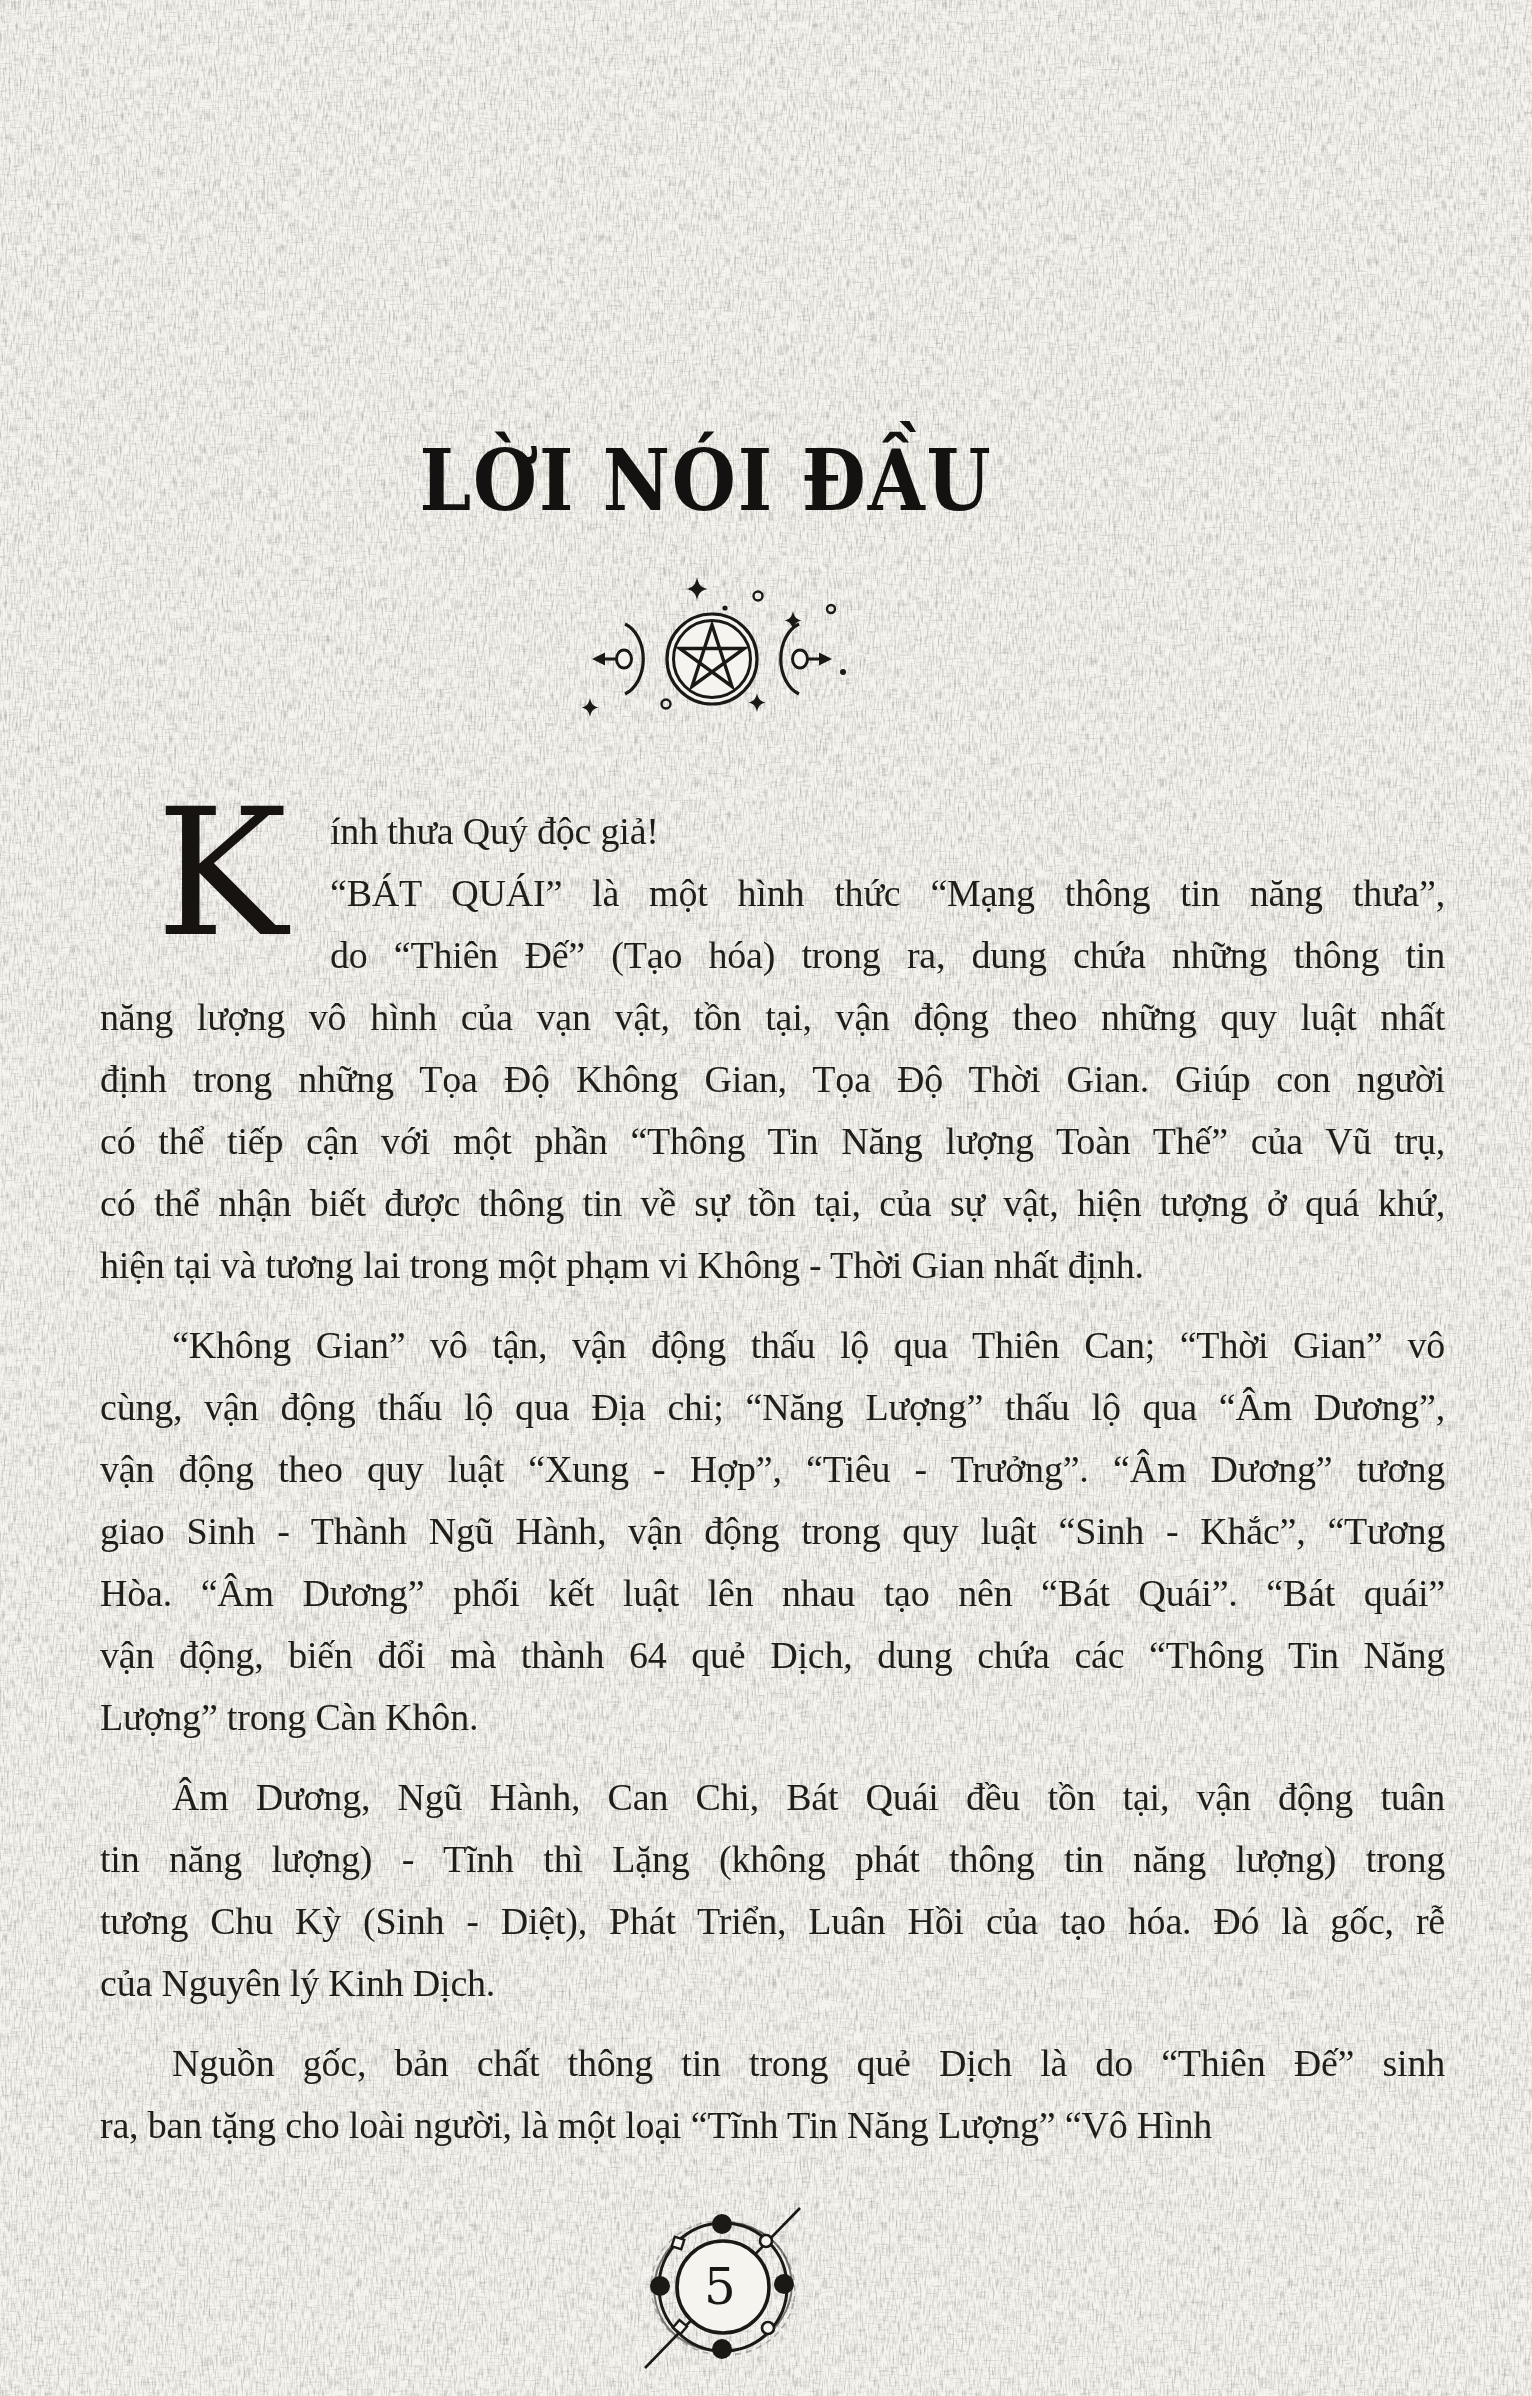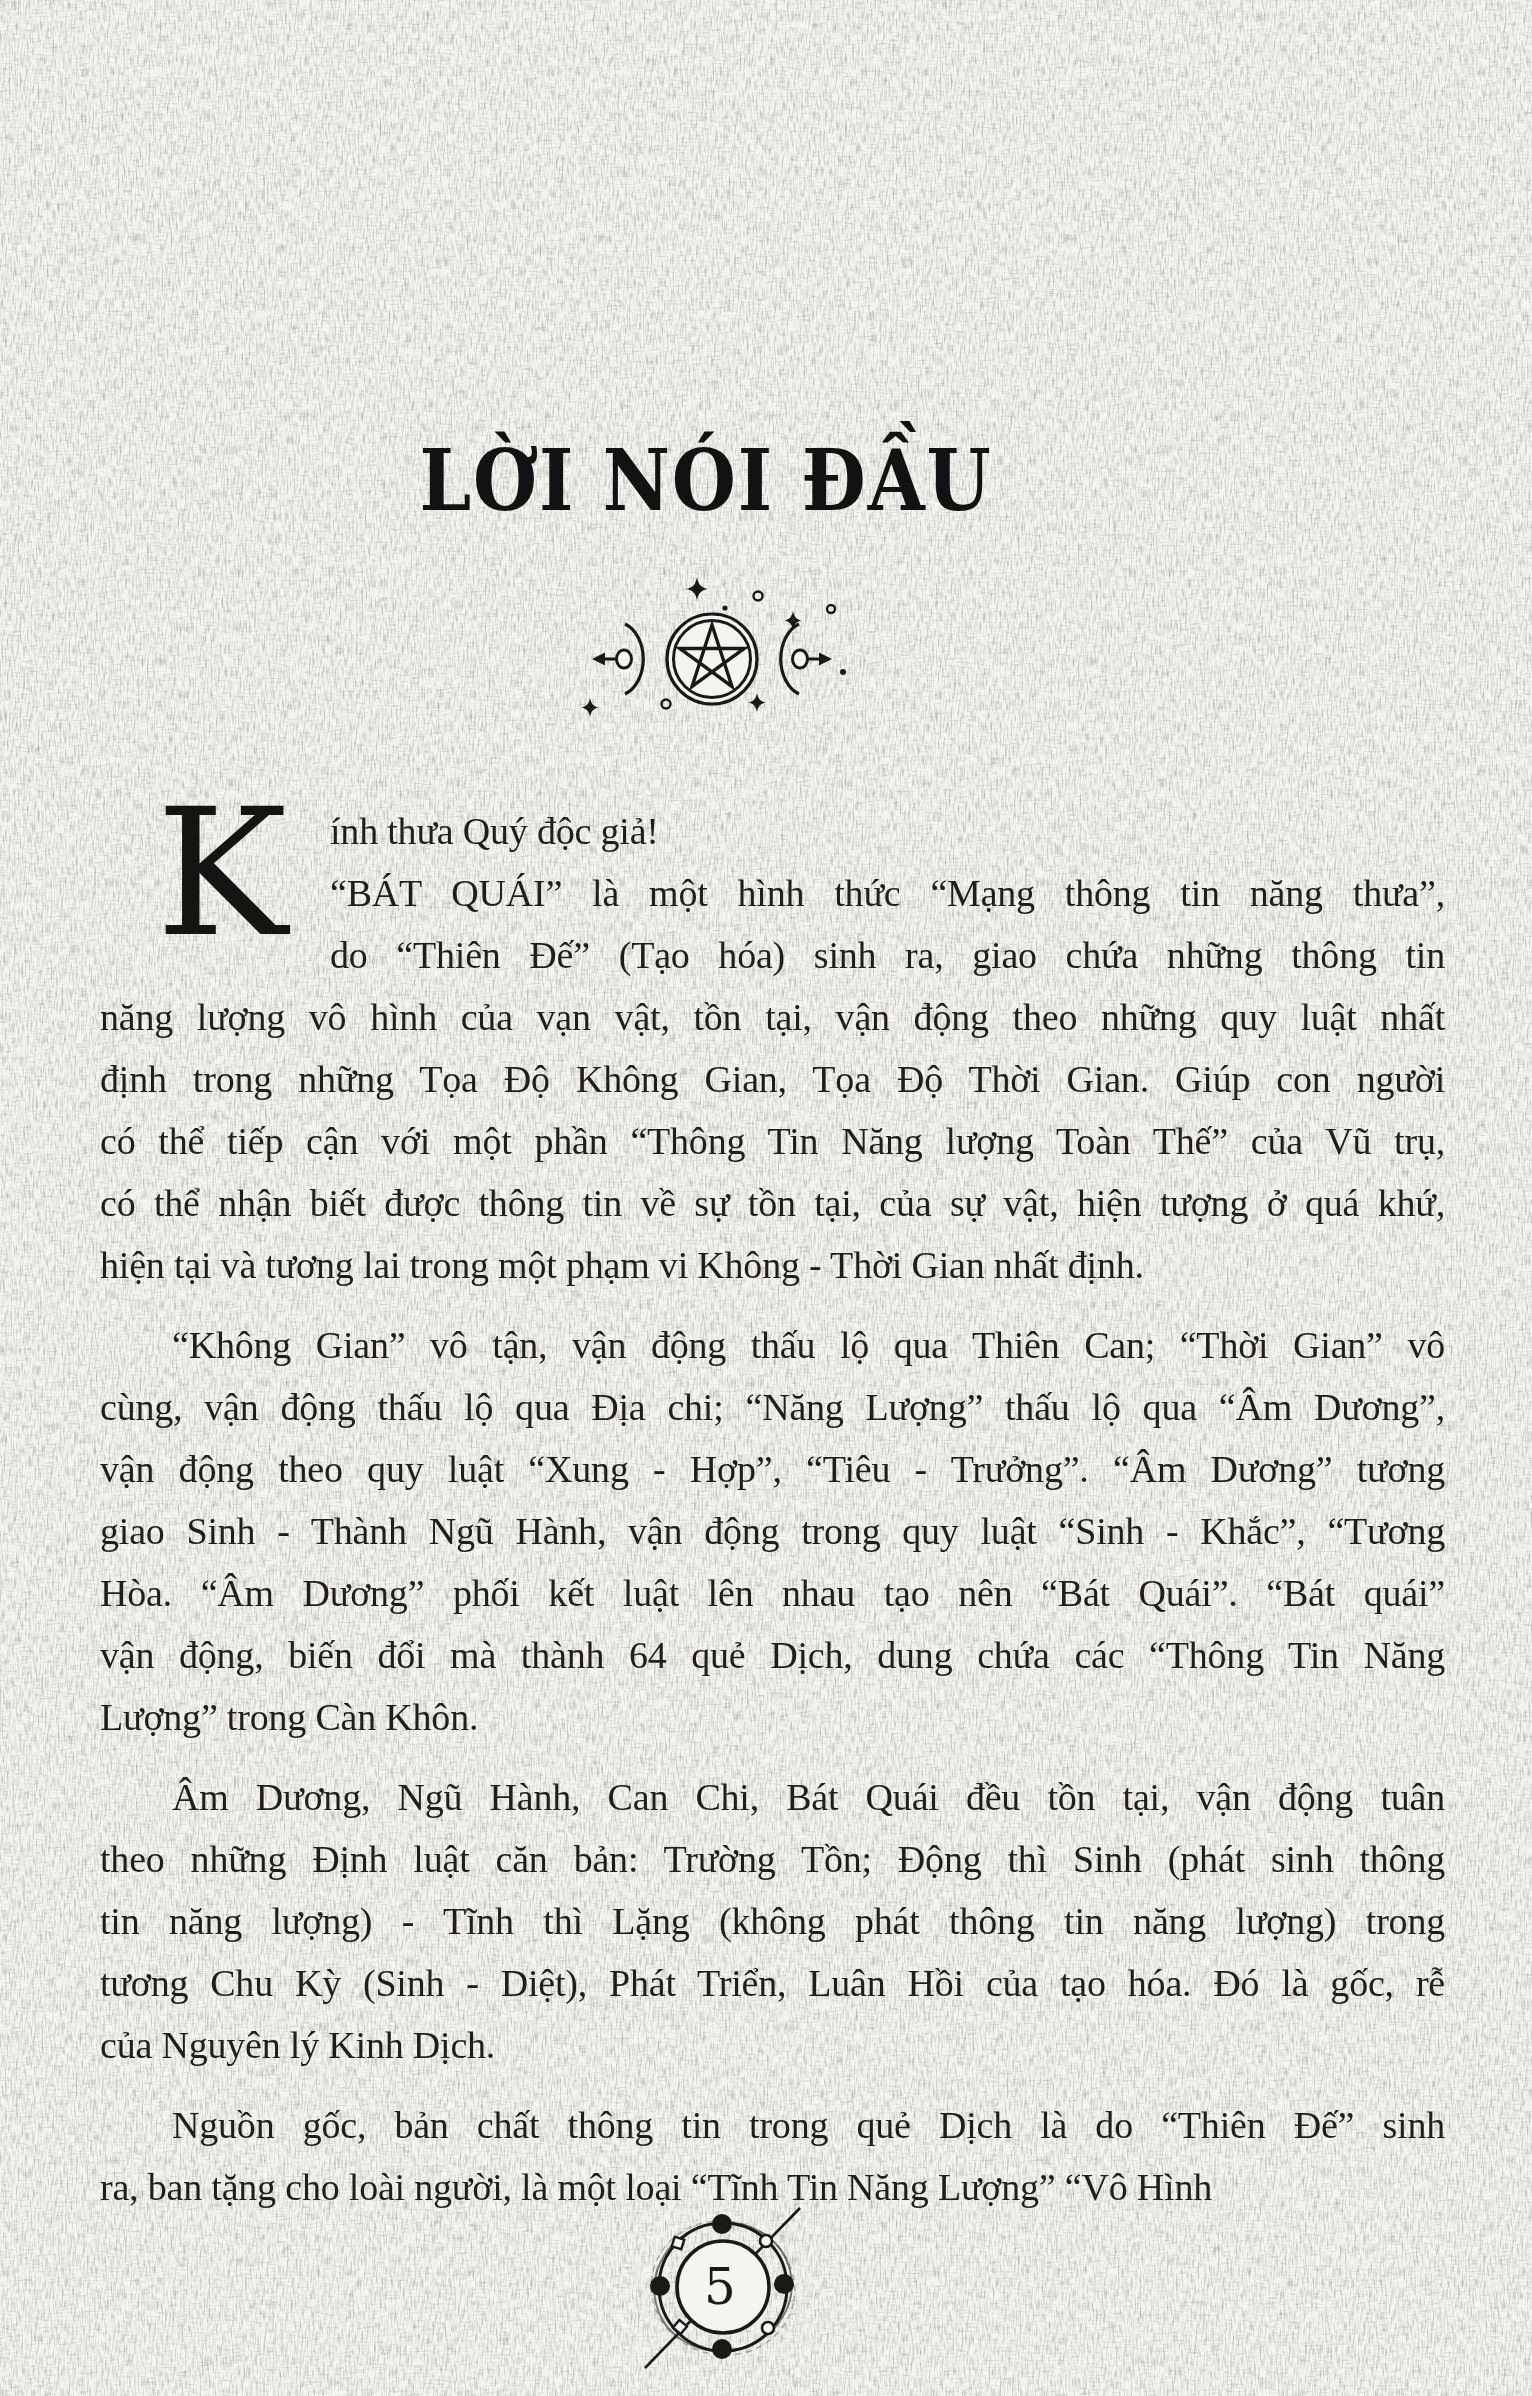--- a/index.html
+++ b/index.html
@@ -105,39 +105,38 @@
       <circle cx="712" cy="659" r="38.5" stroke-width="3"></circle>
       <path d="M712,625 L732,686.5 L679.7,648.5 L744.3,648.5 L692,686.5 Z" stroke-width="3.4" stroke-linejoin="miter"></path>
     </svg>
   </div>
 
   <main class="body-text">
       <div class="para">
         <span class="dropcap">K</span>
         <div class="line flush">ính thưa Quý độc giả!</div>
         <div class="line">“BÁT QUÁI” là một hình thức “Mạng thông tin năng thưa”,</div>
-        <div class="line">do “Thiên Đế” (Tạo hóa) sinh ra, giao chứa những thông tin</div>
+        <div class="line">do “Thiên Đế” (Tạo hóa) trong ra, dung chứa những thông tin</div>
         <div class="line">năng lượng vô hình của vạn vật, tồn tại, vận động theo những quy luật nhất</div>
         <div class="line">định trong những Tọa Độ Không Gian, Tọa Độ Thời Gian. Giúp con người</div>
         <div class="line">có thể tiếp cận với một phần “Thông Tin Năng lượng Toàn Thế” của Vũ trụ,</div>
         <div class="line">có thể nhận biết được thông tin về sự tồn tại, của sự vật, hiện tượng ở quá khứ,</div>
         <div class="line flush">hiện tại và tương lai trong một phạm vi Không - Thời Gian nhất định.</div>
       </div>
       <div class="para indented">
         <div class="line">“Không Gian” vô tận, vận động thấu lộ qua Thiên Can; “Thời Gian” vô</div>
         <div class="line">cùng, vận động thấu lộ qua Địa chi; “Năng Lượng” thấu lộ qua “Âm Dương”,</div>
         <div class="line">vận động theo quy luật “Xung - Hợp”, “Tiêu - Trưởng”. “Âm Dương” tương</div>
         <div class="line">giao Sinh - Thành Ngũ Hành, vận động trong quy luật “Sinh - Khắc”, “Tương</div>
         <div class="line">Hòa. “Âm Dương” phối kết luật lên nhau tạo nên “Bát Quái”. “Bát quái”</div>
         <div class="line">vận động, biến đổi mà thành 64 quẻ Dịch, dung chứa các “Thông Tin Năng</div>
         <div class="line flush">Lượng” trong Càn Khôn.</div>
       </div>
       <div class="para indented">
         <div class="line">Âm Dương, Ngũ Hành, Can Chi, Bát Quái đều tồn tại, vận động tuân</div>
-        <div class="line">theo những Định luật căn bản: Trường Tồn; Động thì Sinh (phát sinh thông</div>
         <div class="line">tin năng lượng) - Tĩnh thì Lặng (không phát thông tin năng lượng) trong</div>
         <div class="line">tương Chu Kỳ (Sinh - Diệt), Phát Triển, Luân Hồi của tạo hóa. Đó là gốc, rễ</div>
         <div class="line flush">của Nguyên lý Kinh Dịch.</div>
       </div>
       <div class="para indented">
         <div class="line">Nguồn gốc, bản chất thông tin trong quẻ Dịch là do “Thiên Đế” sinh</div>
         <div class="line flush">ra, ban tặng cho loài người, là một loại “Tĩnh Tin Năng Lượng” “Vô Hình</div>
       </div>
     </main>
 

